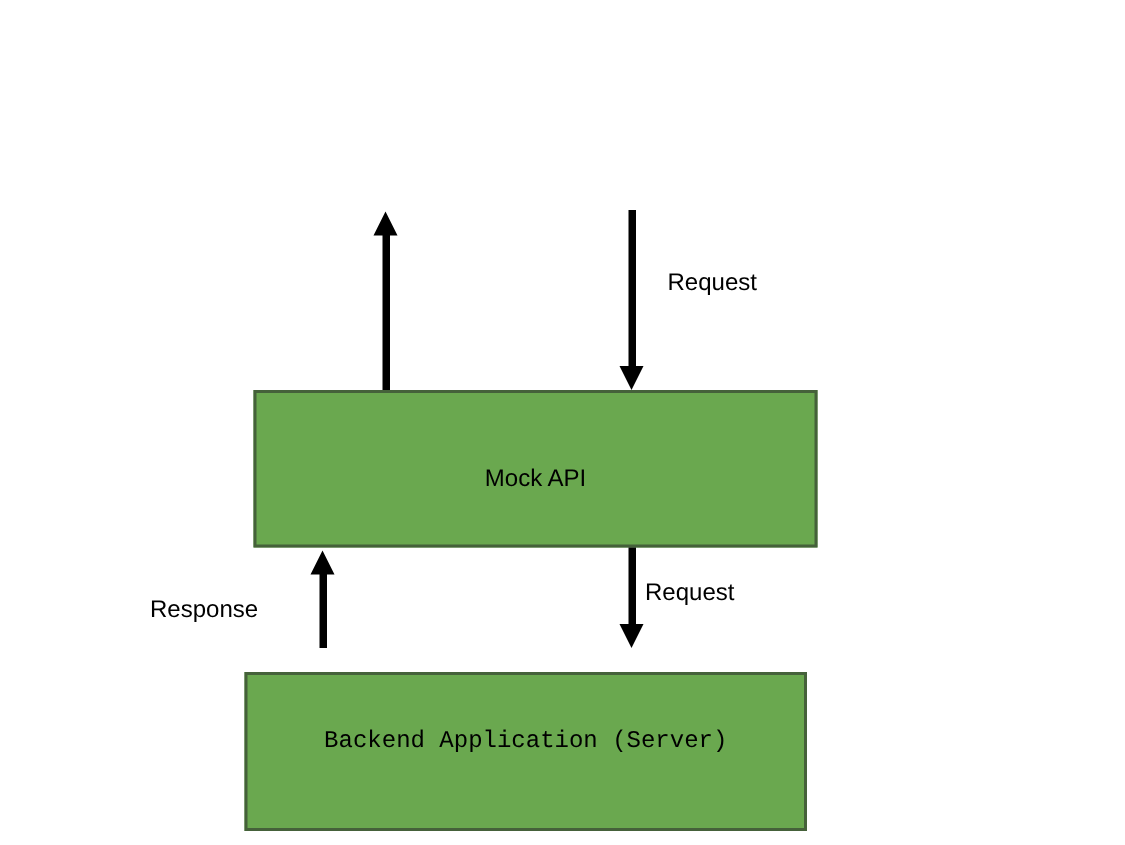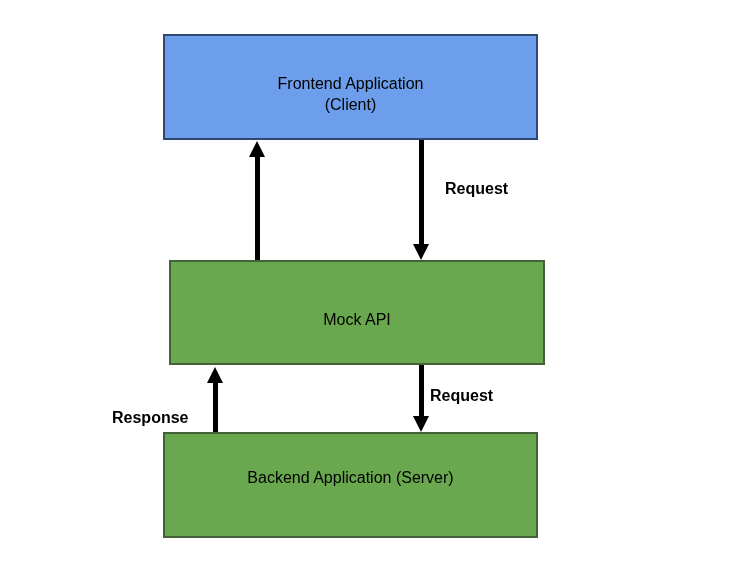--- a/index.html
+++ b/index.html
@@ -18,21 +18,21 @@
     border: 2px solid #444;
     display: flex;
     align-items: center;
     justify-content: center;
     text-align: center;
     font-size: 16px;
     line-height: 1.3;
   }
   .box-frontend { left: 163px; top: 34px;  width: 375px; height: 106px; padding-top: 16px; }
   .box-mock     { left: 169px; top: 260px; width: 376px; height: 105px; padding-top: 16px; }
-  .box-backend  { left: 163px; top: 432px; width: 375px; height: 106px; padding-bottom: 14px; }
+  .box-backend  { left: 163px; top: 448px; width: 375px; height: 106px; padding-bottom: 14px; font-family: Liberation Mono, monospace; }
   .arrow-line {
     position: absolute;
     width: 5px;
     background: #000000;
   }
   .arrow-head {
     position: absolute;
     width: 0;
     height: 0;
   }
@@ -56,38 +56,31 @@
   #line-response { left: 212.5px; top: 381px; height: 51px; }
   #head-response { left: 207px;   top: 367px; }
   
   #line-request-bottom { left: 418.5px; top: 365px; height: 51px; }
   #head-request-bottom { left: 413px;   top: 416px; }
   .edge-label {
     position: absolute;
     font-size: 16px;
     line-height: 1.3;
     white-space: pre-line;
-    font-weight: bold;
   }
   #label-mocked-response { left: 137px; top: 205px; width: 85px; }
   #label-request-top     { left: 445px; top: 179px; }
-  #label-response        { left: 112px;  top: 397px; margin-top: 11px; }
+  #label-response        { left: 100px;  top: 397px; }
   #label-request-bottom  { left: 430px; top: 386px; }
 </style>
 </head>
 <body>
 
 <div id="canvas">
 
-  <div class="box box-frontend" style="background-color: rgb(109, 158, 235); border-color: rgb(46, 74, 114);">
-    <div class="box-label">
-      <span>Frontend Application</span><br>
-      <span>(Client)</span>
-    </div>
-  </div>
 
   <div class="box box-mock" style="background-color: rgb(106, 168, 79); border-color: rgb(69, 97, 58);">
     <div class="box-label">
       <span>Mock API</span><br>
     </div>
   </div>
 
   <div class="box box-backend" style="background-color: rgb(106, 168, 79); border-color: rgb(69, 97, 58);">
     <div class="box-label">
       <span>Backend Application (Server)</span>

